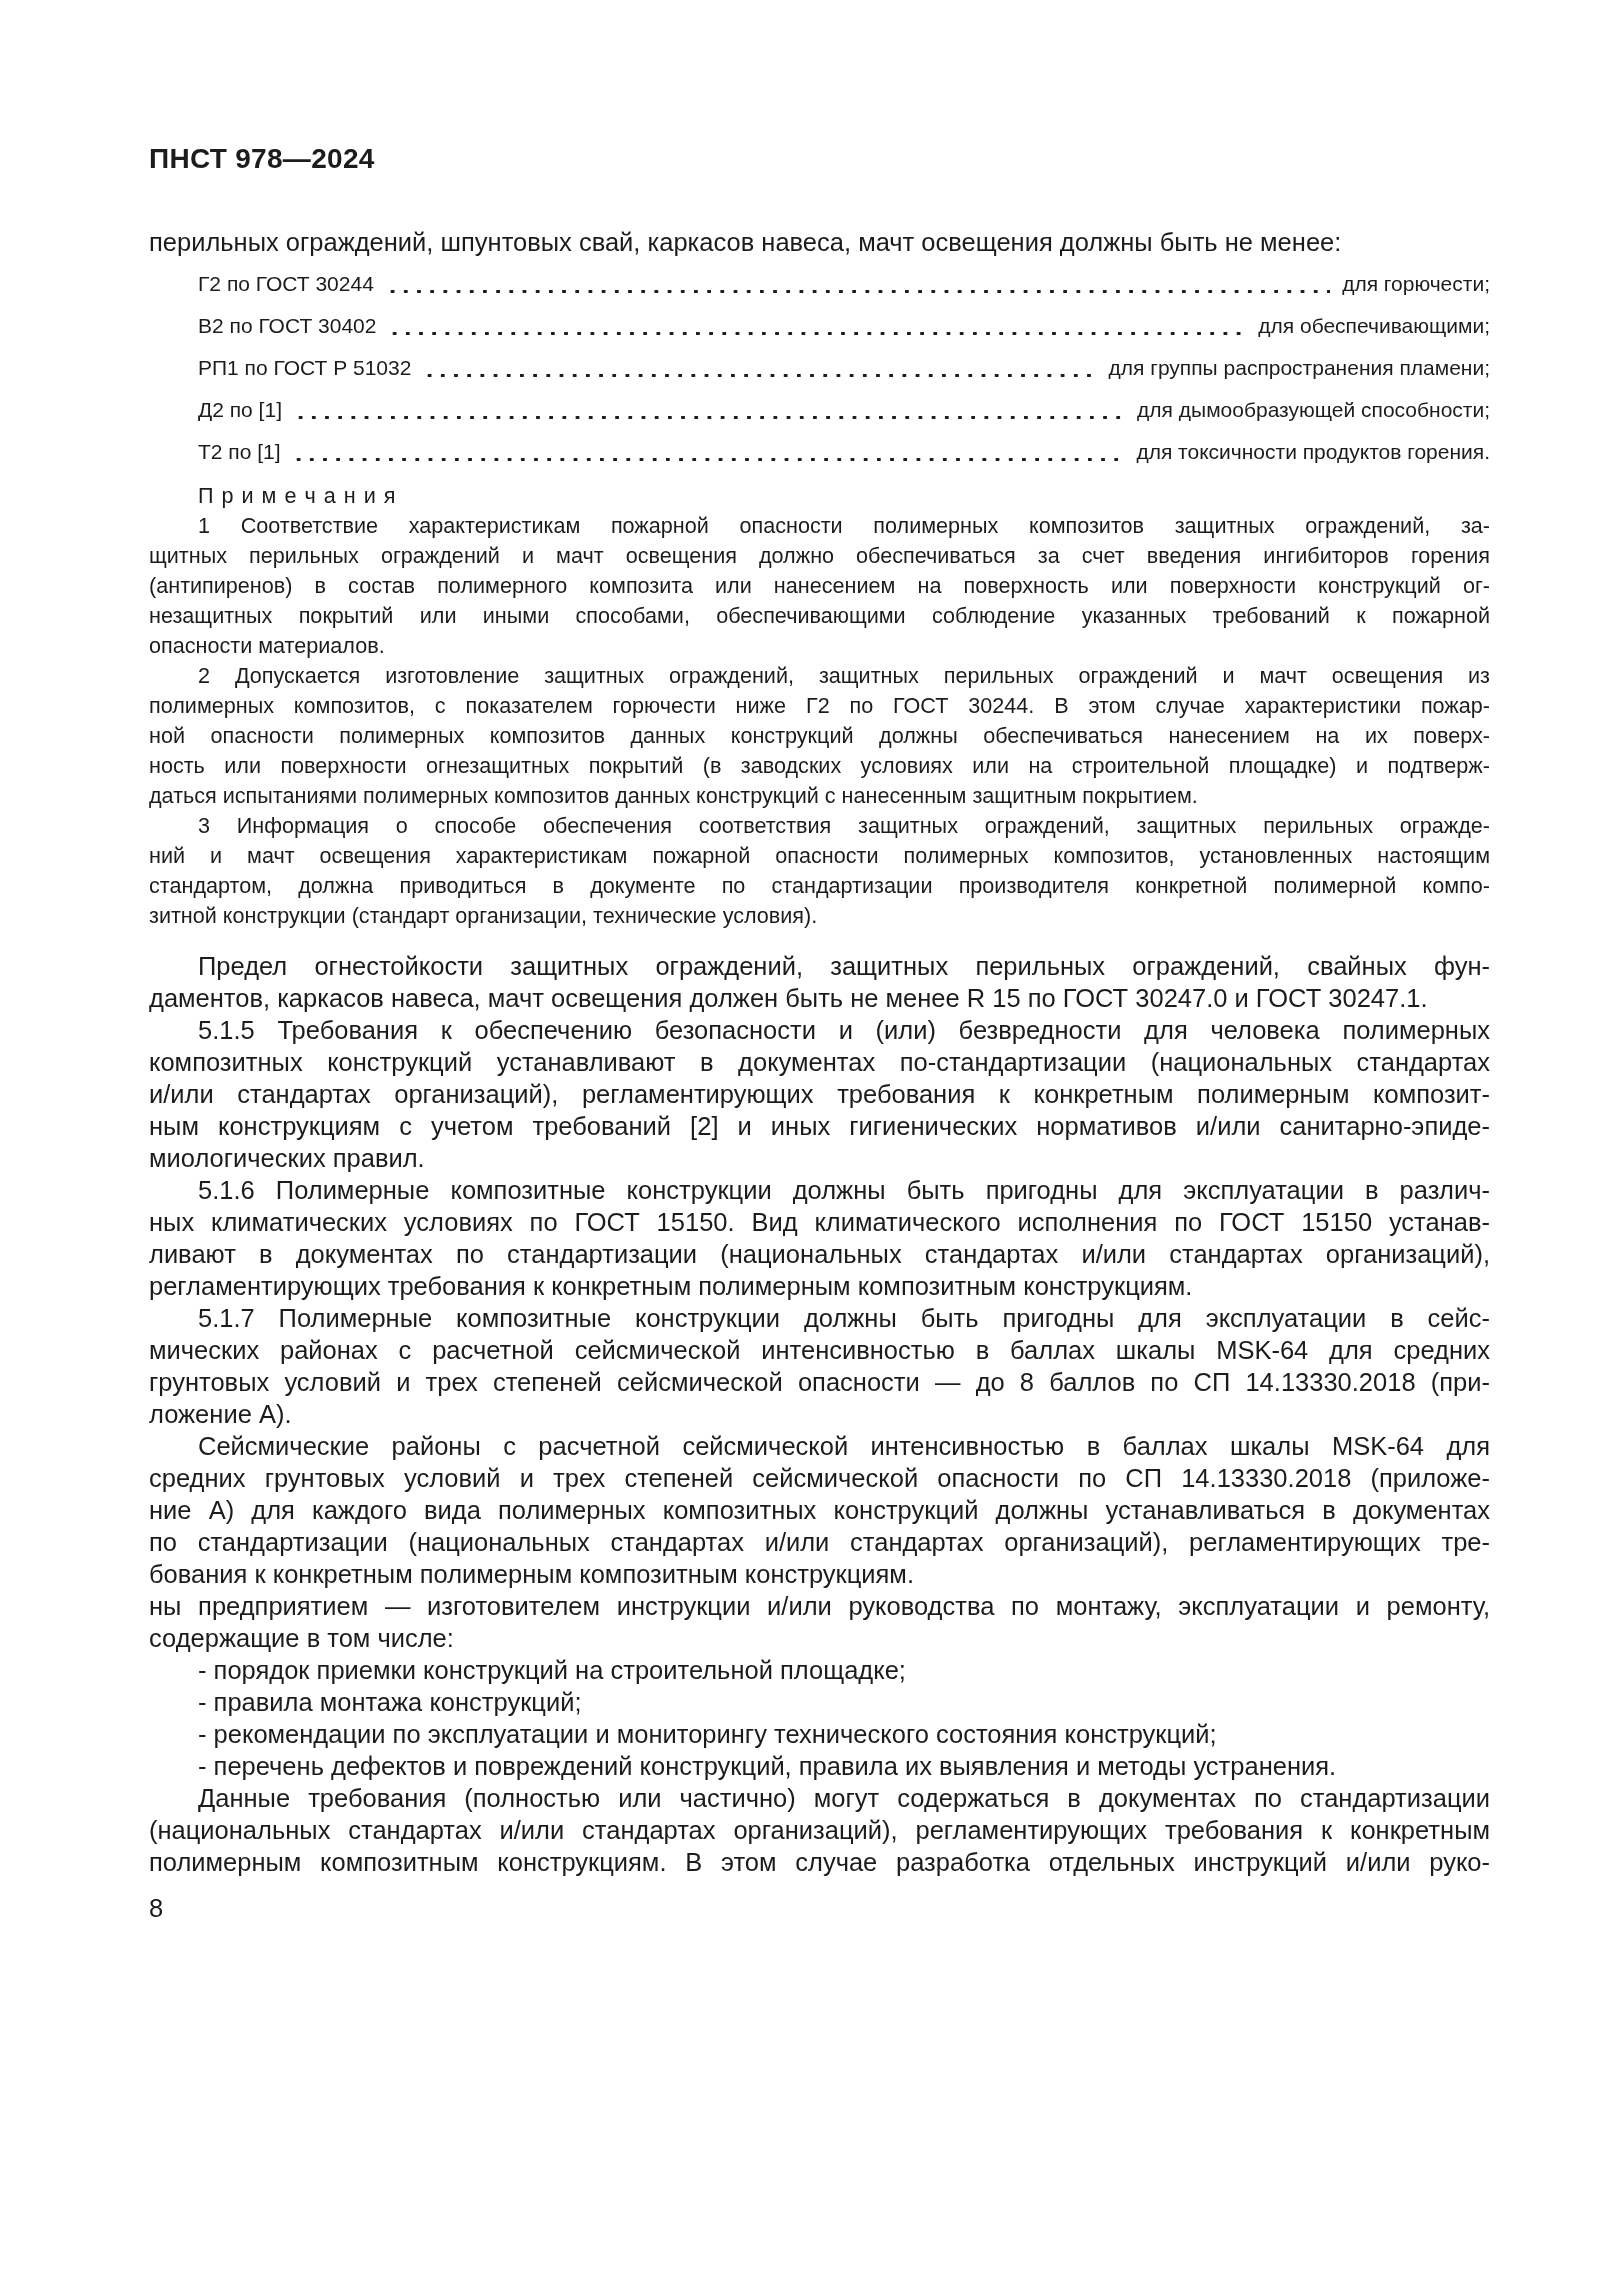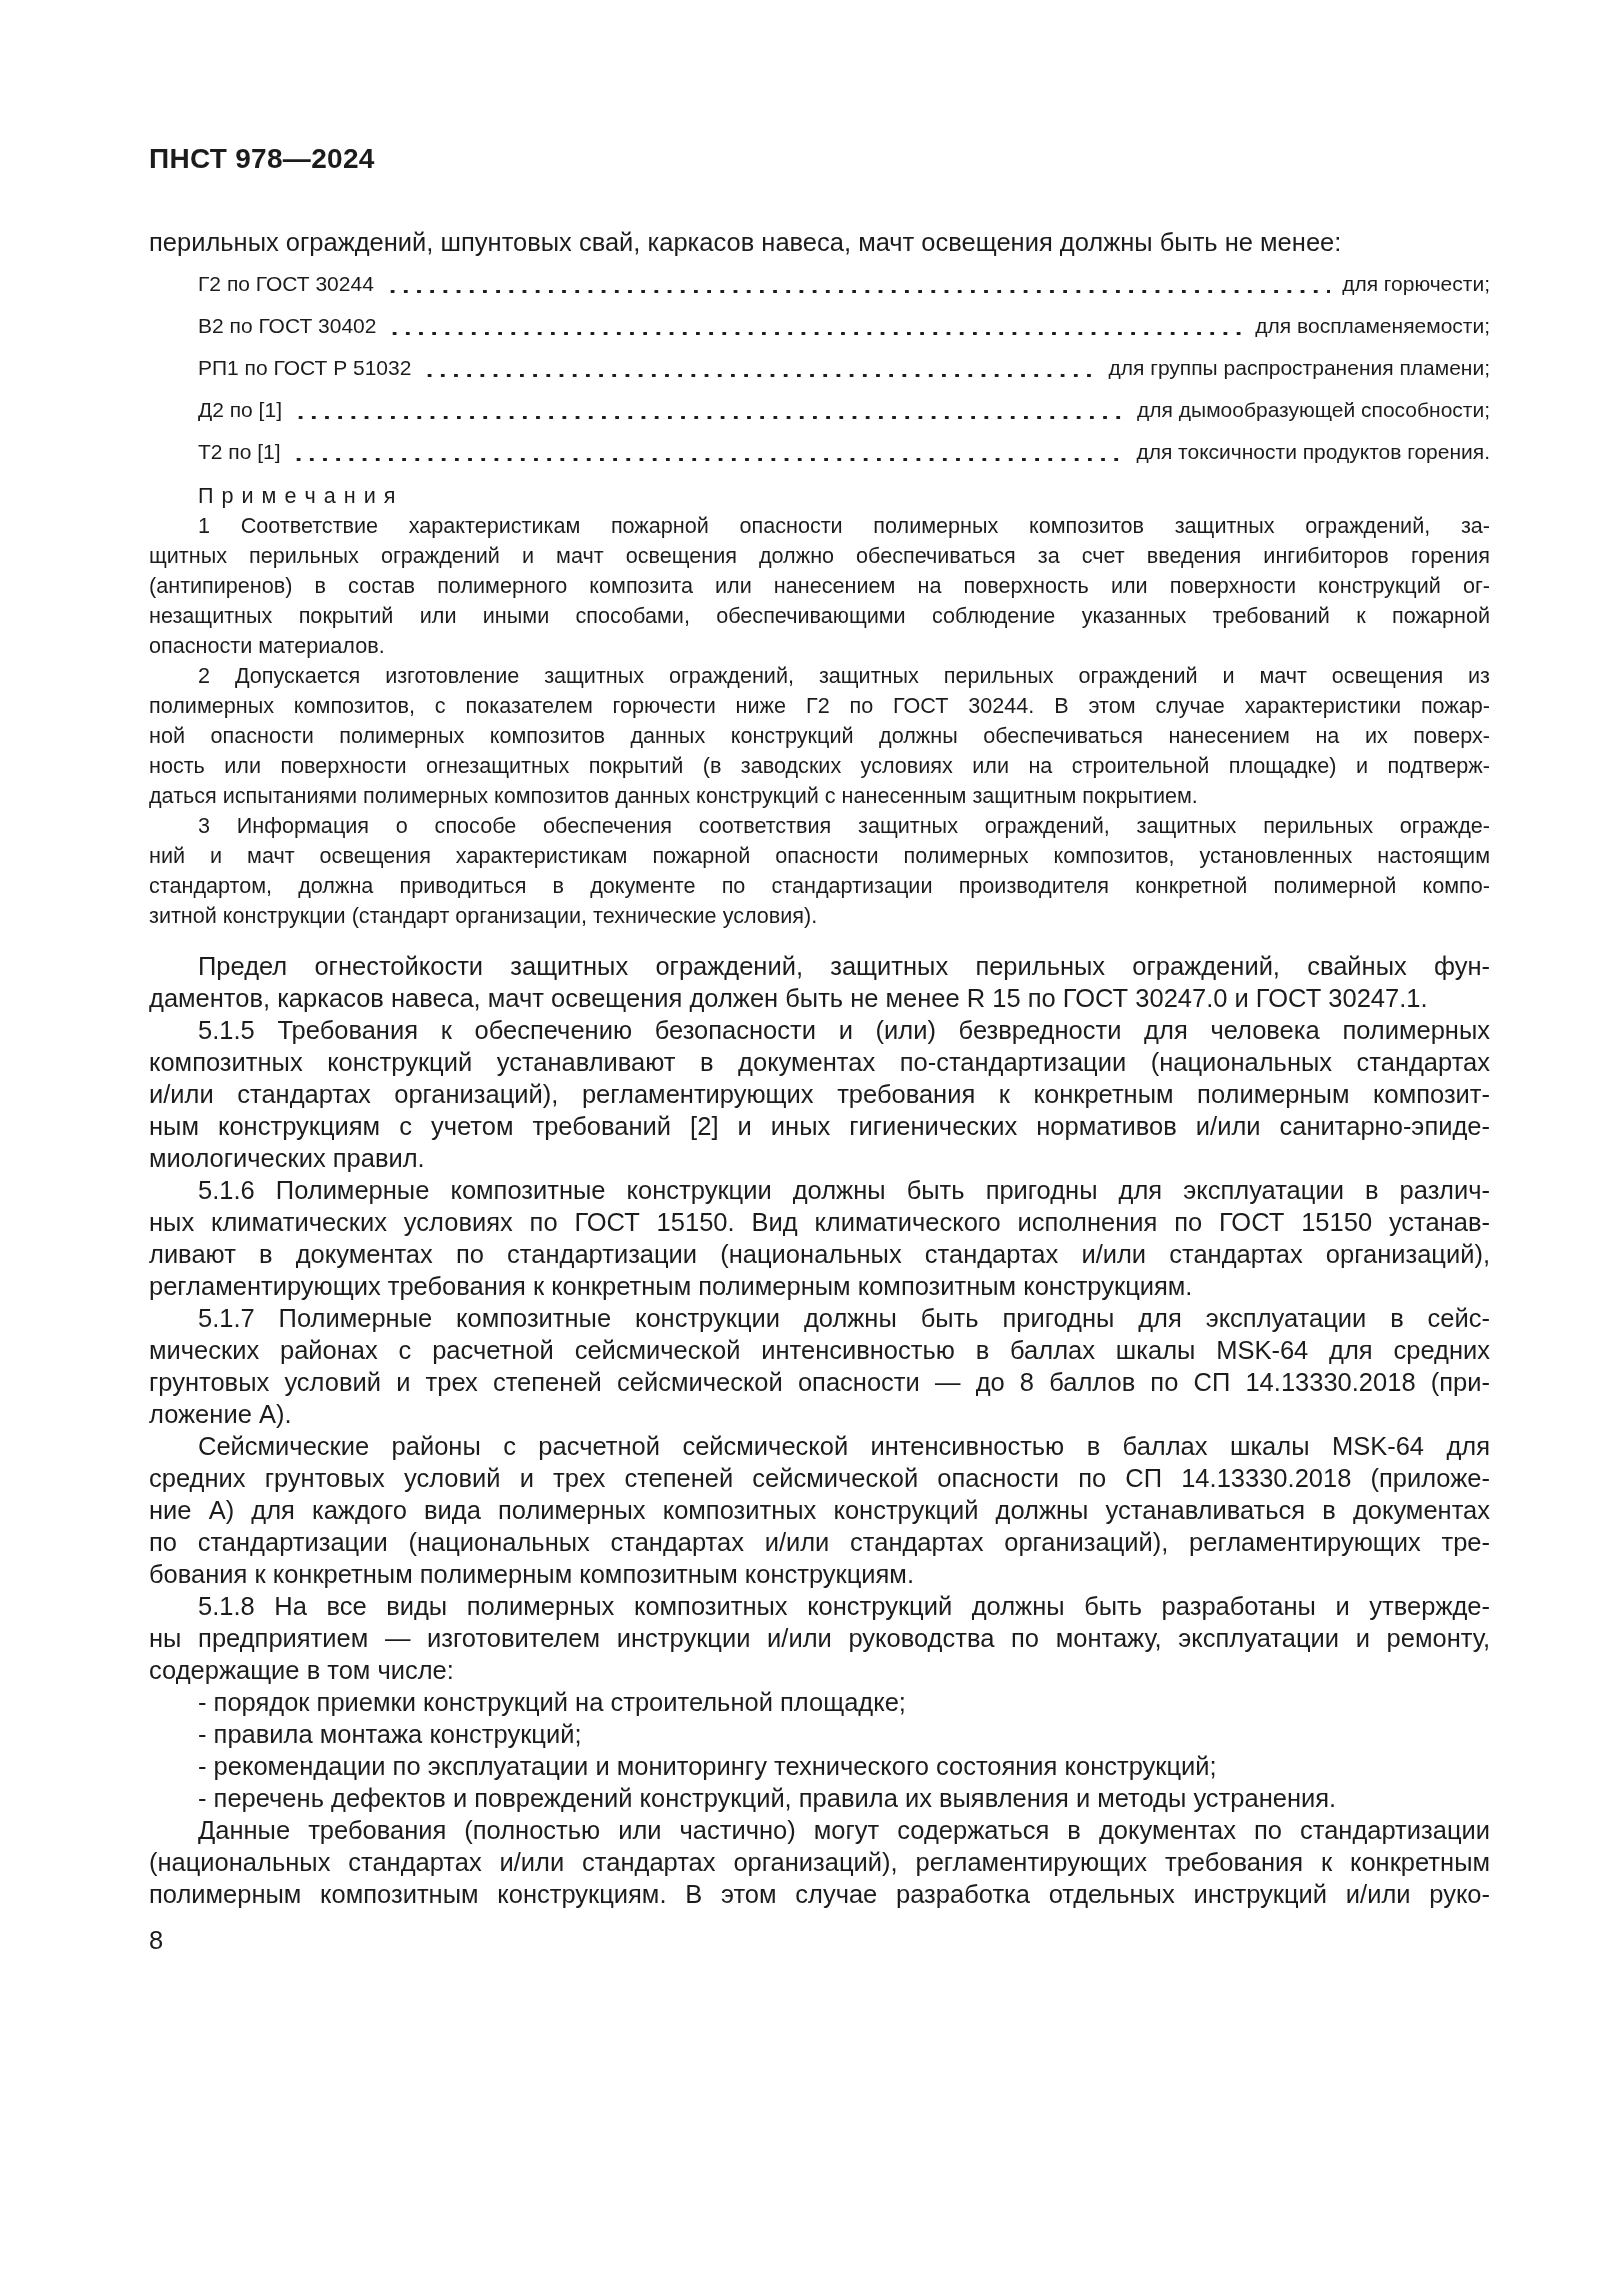--- a/index.html
+++ b/index.html
@@ -64,21 +64,21 @@
 
     <div class="fire-list">
       <div class="leader-row">
         <span class="leader-value">Г2 по ГОСТ 30244</span>
         <span class="dot-leader"></span>
         <span class="leader-label">для горючести;</span>
       </div>
       <div class="leader-row">
         <span class="leader-value">В2 по ГОСТ 30402</span>
         <span class="dot-leader"></span>
-        <span class="leader-label">для воспламеняемости;</span>
+        <span class="leader-label">для обеспечивающими;</span>
       </div>
       <div class="leader-row">
         <span class="leader-value">РП1 по ГОСТ Р 51032</span>
         <span class="dot-leader"></span>
         <span class="leader-label">для группы распространения пламени;</span>
       </div>
       <div class="leader-row">
         <span class="leader-value">Д2 по [1]</span>
         <span class="dot-leader"></span>
         <span class="leader-label">для дымообразующей способности;</span>
@@ -144,21 +144,20 @@
 
     <div>
       <div class="ln j ind">Сейсмические районы с расчетной сейсмической интенсивностью в баллах шкалы MSK-64 для</div>
       <div class="ln j">средних грунтовых условий и трех степеней сейсмической опасности по СП 14.13330.2018 (приложе-</div>
       <div class="ln j">ние А) для каждого вида полимерных композитных конструкций должны устанавливаться в документах</div>
       <div class="ln j">по стандартизации (национальных стандартах и/или стандартах организаций), регламентирующих тре-</div>
       <div class="ln">бования к конкретным полимерным композитным конструкциям.</div>
     </div>
 
     <div>
-      <div class="ln j ind">5.1.8  На все виды полимерных композитных конструкций должны быть разработаны и утвержде-</div>
       <div class="ln j">ны предприятием — изготовителем инструкции и/или руководства по монтажу, эксплуатации и ремонту,</div>
       <div class="ln">содержащие в том числе:</div>
     </div>
 
     <div>
       <div class="ln bullet">- порядок приемки конструкций на строительной площадке;</div>
       <div class="ln bullet">- правила монтажа конструкций;</div>
       <div class="ln bullet">- рекомендации по эксплуатации и мониторингу технического состояния конструкций;</div>
       <div class="ln bullet">- перечень дефектов и повреждений конструкций, правила их выявления и методы устранения.</div>
     </div>

